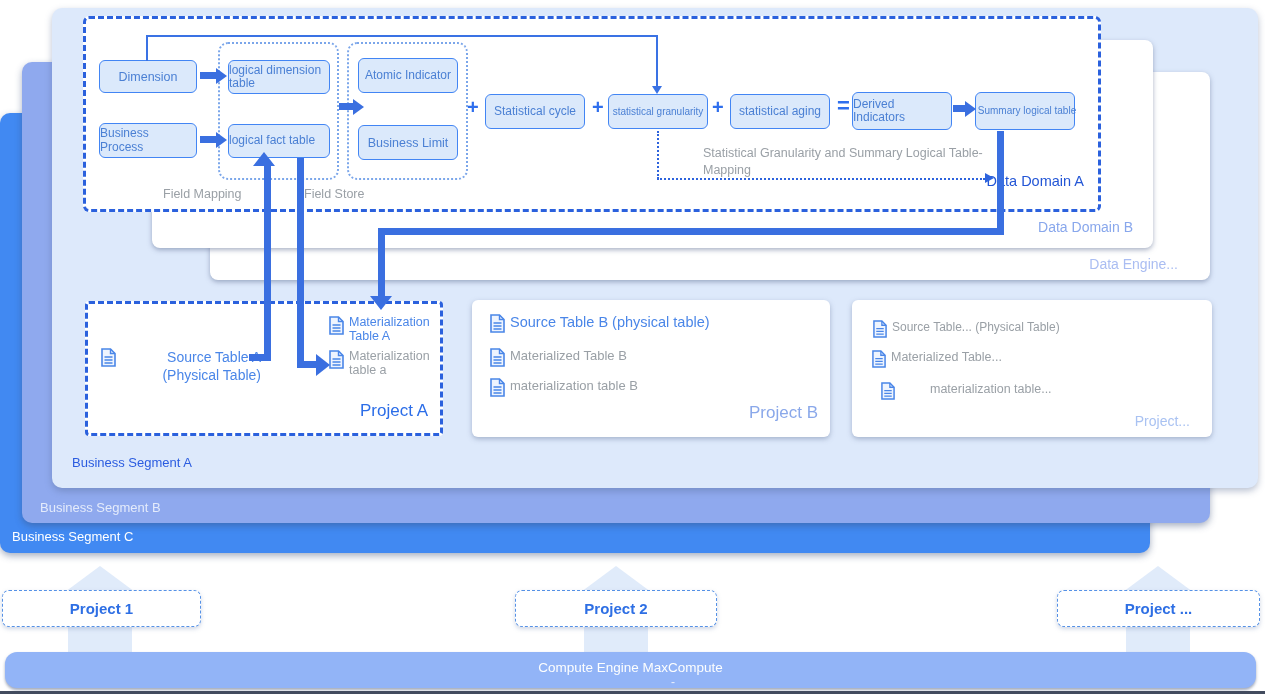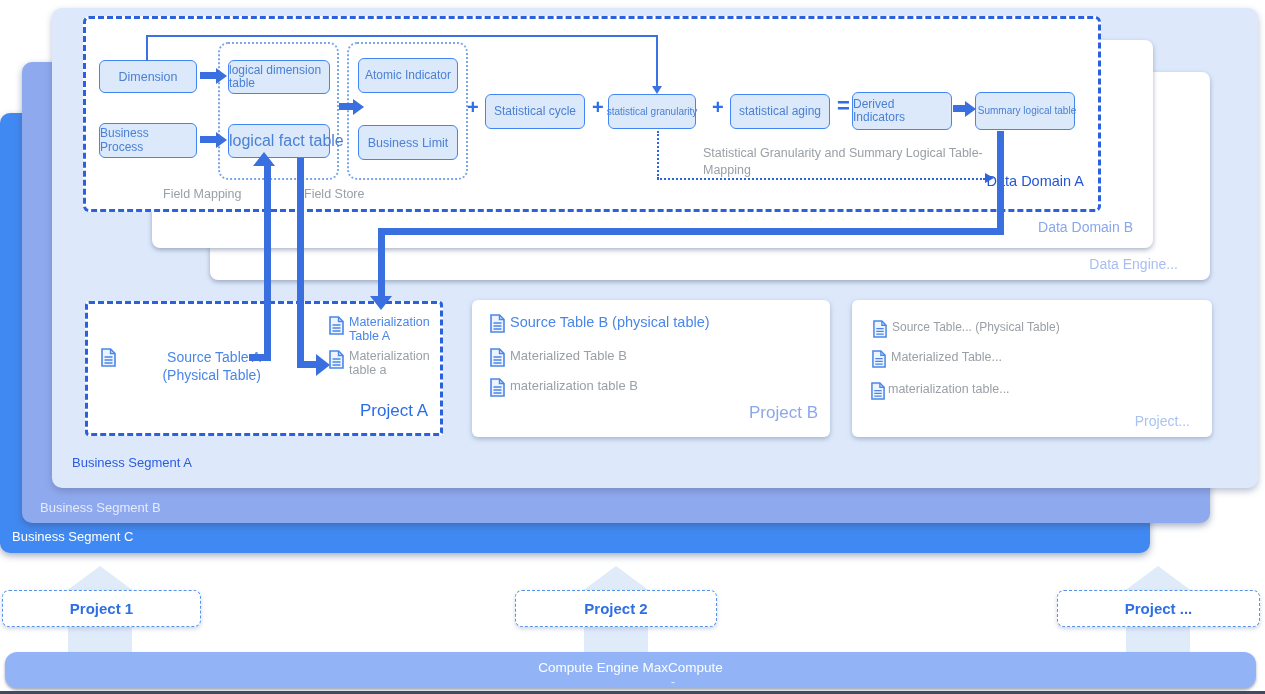--- a/index.html
+++ b/index.html
@@ -96,25 +96,25 @@
   </div>
 
   <div class="grp" style="left:218px;top:42px;width:121px;height:138px;"></div>
   <div class="grp" style="left:347px;top:42px;width:121px;height:138px;"></div>
   <span class="grp-label" style="left:163px;top:187px;">Field Mapping</span>
   <span class="grp-label" style="left:304px;top:187px;">Field Store</span>
 
   <div class="bx nw" style="left:99px;top:60px;width:98px;height:33px;">Dimension</div>
   <div class="bx la" style="left:99px;top:123px;width:98px;height:35px;font-size:12px;">Business Process</div>
   <div class="bx la" style="left:228px;top:60px;width:102px;height:34px;font-size:12px;">logical dimension table</div>
-  <div class="bx la nw" style="left:228px;top:124px;width:102px;height:34px;font-size:16px;">logical fact table</div>
+  <div class="bx la nw" style="left:228px;top:124px;width:102px;height:34px;font-size:12px;">logical fact table</div>
   <div class="bx nw" style="left:358px;top:58px;width:100px;height:35px;font-size:12px;">Atomic Indicator</div>
   <div class="bx nw" style="left:358px;top:125px;width:100px;height:35px;">Business Limit</div>
   <div class="bx nw" style="left:485px;top:94px;width:100px;height:35px;font-size:12px;">Statistical cycle</div>
-  <div class="bx nw" style="left:608px;top:94px;width:88px;height:35px;font-size:10px;">statistical granularity</div>
+  <div class="bx nw" style="left:608px;top:94px;width:100px;height:35px;font-size:10px;">statistical granularity</div>
   <div class="bx nw" style="left:730px;top:94px;width:100px;height:35px;font-size:12px;">statistical aging</div>
   <div class="bx la" style="left:852px;top:92px;width:100px;height:38px;font-size:12px;">Derived Indicators</div>
   <div class="bx nw" style="left:975px;top:92px;width:100px;height:38px;font-size:10px;padding-left:8px;">Summary logical table</div>
 
   <span class="op" style="left:467px;top:97px;">+</span>
   <span class="op" style="left:592px;top:97px;">+</span>
   <span class="op" style="left:712px;top:97px;">+</span>
   <span class="op" style="left:837px;top:95px;font-size:22px;">=</span>
 
   <div class="tail" style="left:200px;top:72px;width:16px;height:7px;"></div>
@@ -203,21 +203,21 @@
       <span class="t-gray" style="font-size:12px;">Source Table... (Physical Table)</span>
     </div>
     <div class="titem" style="left:20px;top:50px;">
       <svg width="14" height="18" viewBox="0 0 15 19">
           <path d="M1 1 h8.5 l4.5 4.5 V18 H1 Z" fill="#eef4fe" stroke="#4a86e8" stroke-width="1.6"></path>
           <path d="M9.5 1 v4.5 h4.5" fill="none" stroke="#4a86e8" stroke-width="1.4"></path>
           <path d="M3.5 9 h8 M3.5 12 h8 M3.5 15 h8" stroke="#4a86e8" stroke-width="1.3"></path>
         </svg>
       <span class="t-gray" style="font-size:12.5px;">Materialized Table...</span>
     </div>
-    <div class="titem" style="left:19px;top:82px;">
+    <div class="titem" style="left:29px;top:82px;gap:32px;">
       <svg width="14" height="18" viewBox="0 0 15 19">
           <path d="M1 1 h8.5 l4.5 4.5 V18 H1 Z" fill="#eef4fe" stroke="#4a86e8" stroke-width="1.6"></path>
           <path d="M9.5 1 v4.5 h4.5" fill="none" stroke="#4a86e8" stroke-width="1.4"></path>
           <path d="M3.5 9 h8 M3.5 12 h8 M3.5 15 h8" stroke="#4a86e8" stroke-width="1.3"></path>
         </svg>
       <span class="t-gray" style="font-size:12.5px;margin-left:-2px;">materialization table...</span>
     </div>
     <span class="proj-label">Project...</span>
   </div>
 

